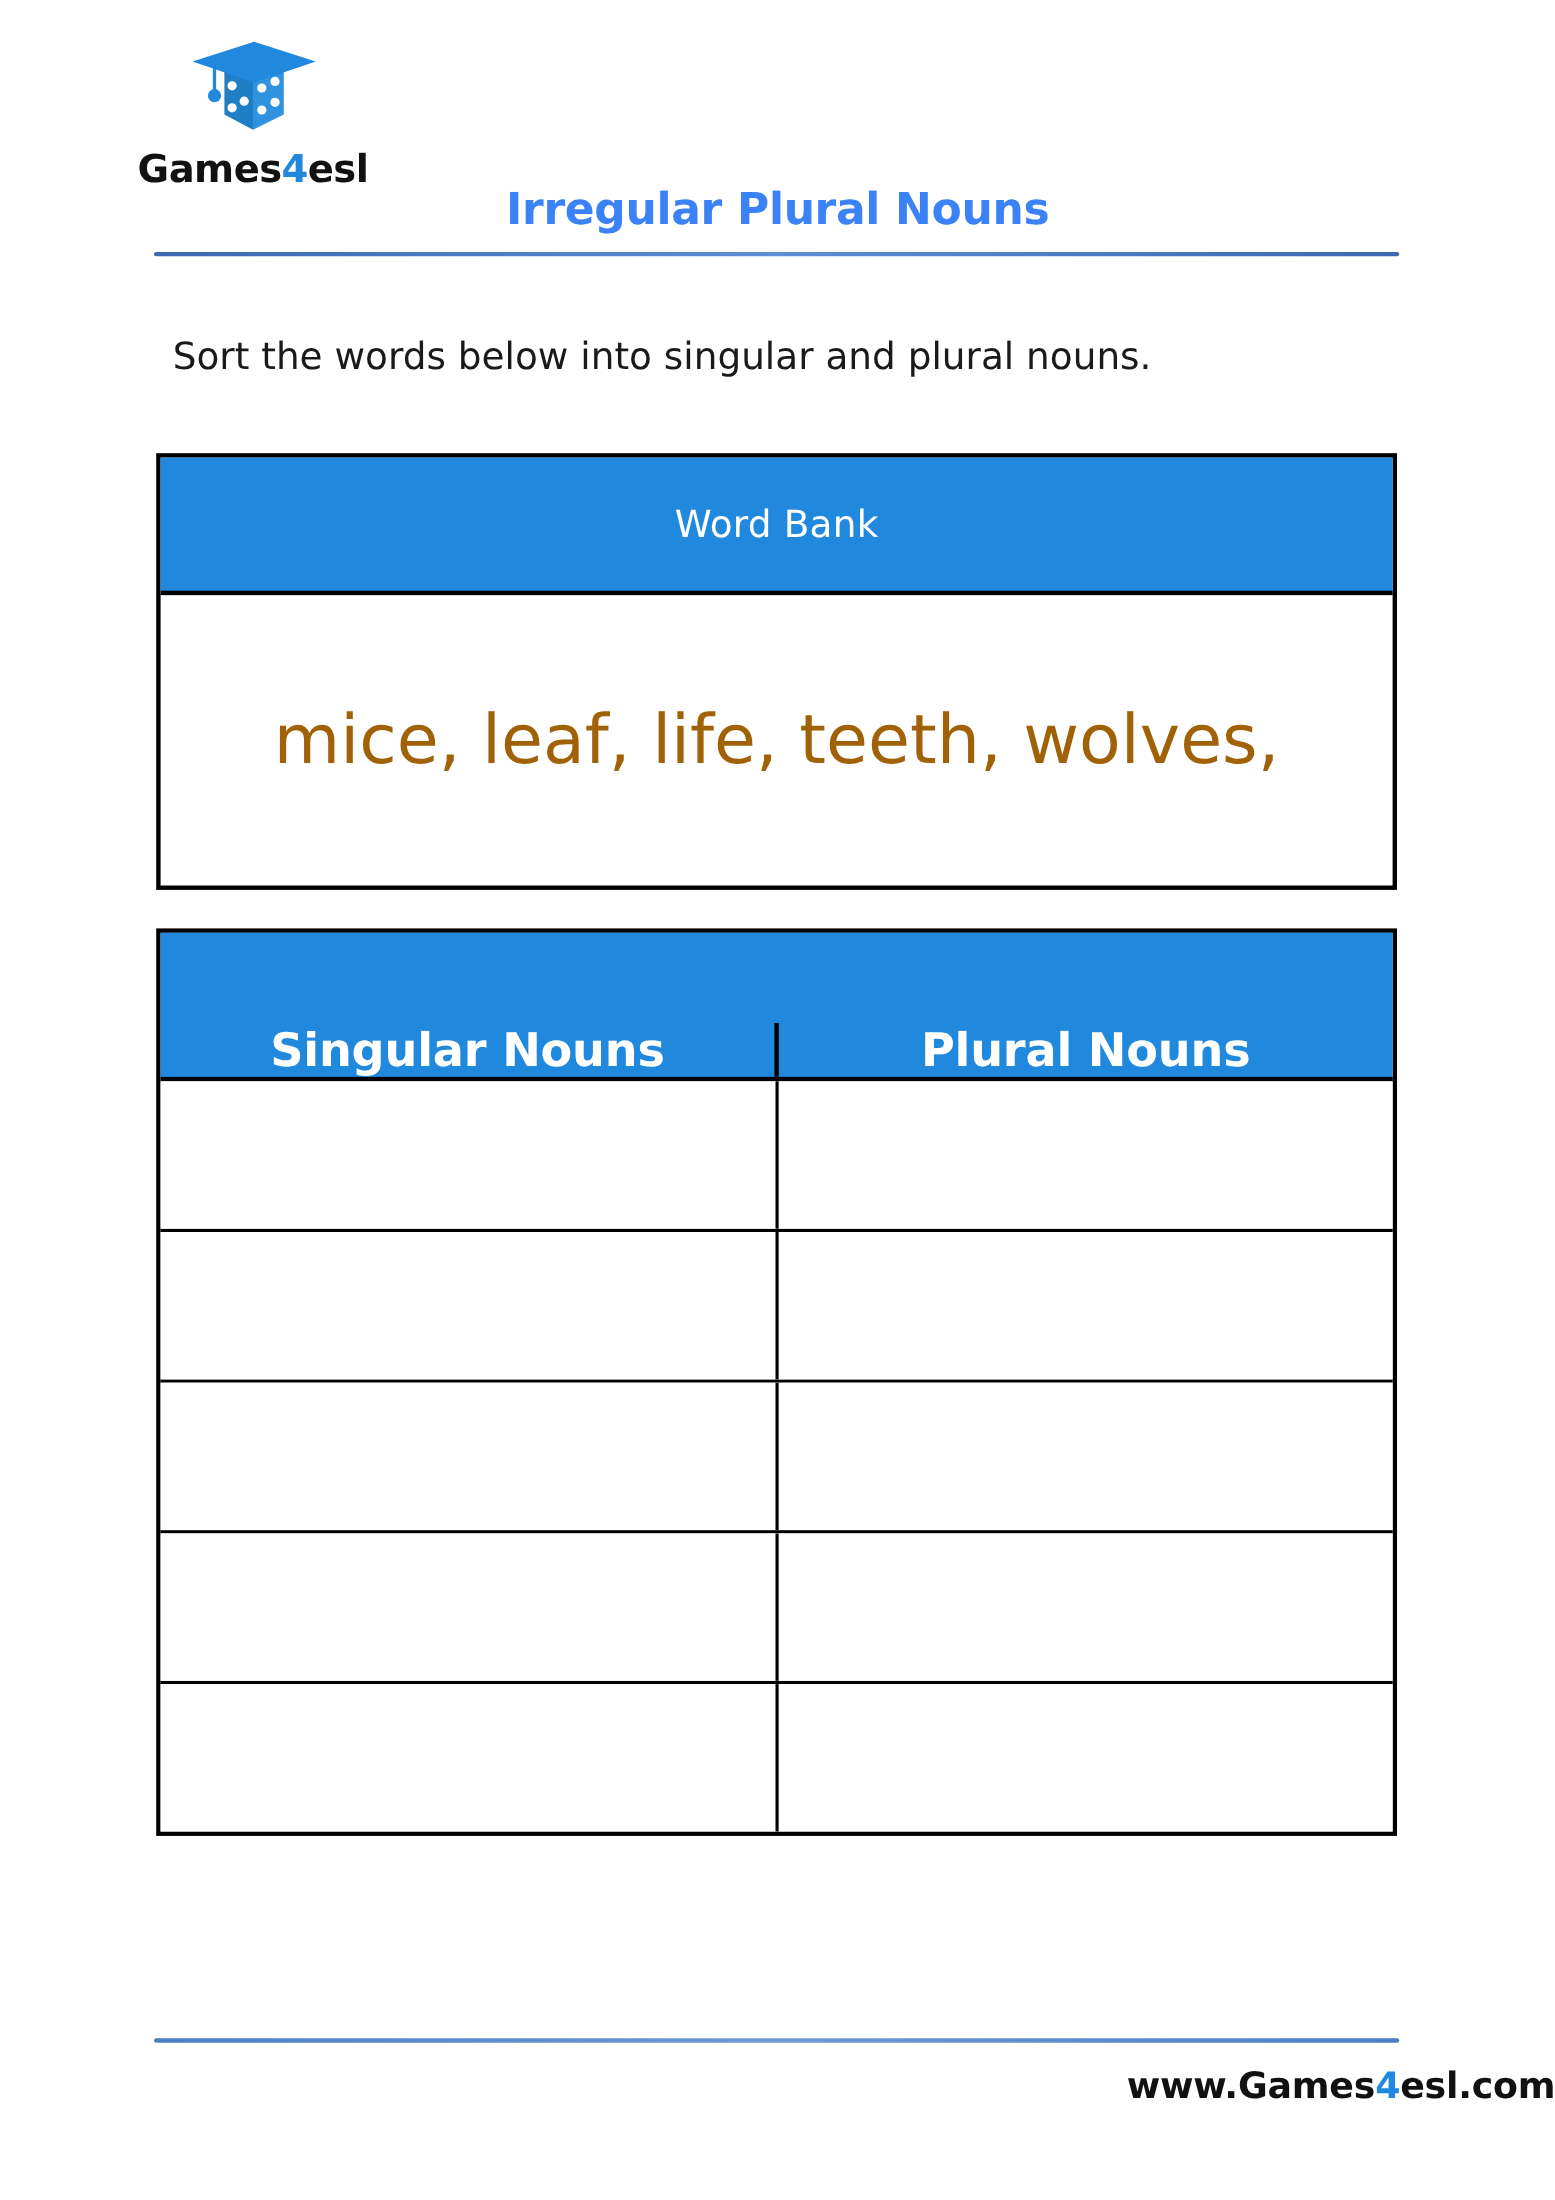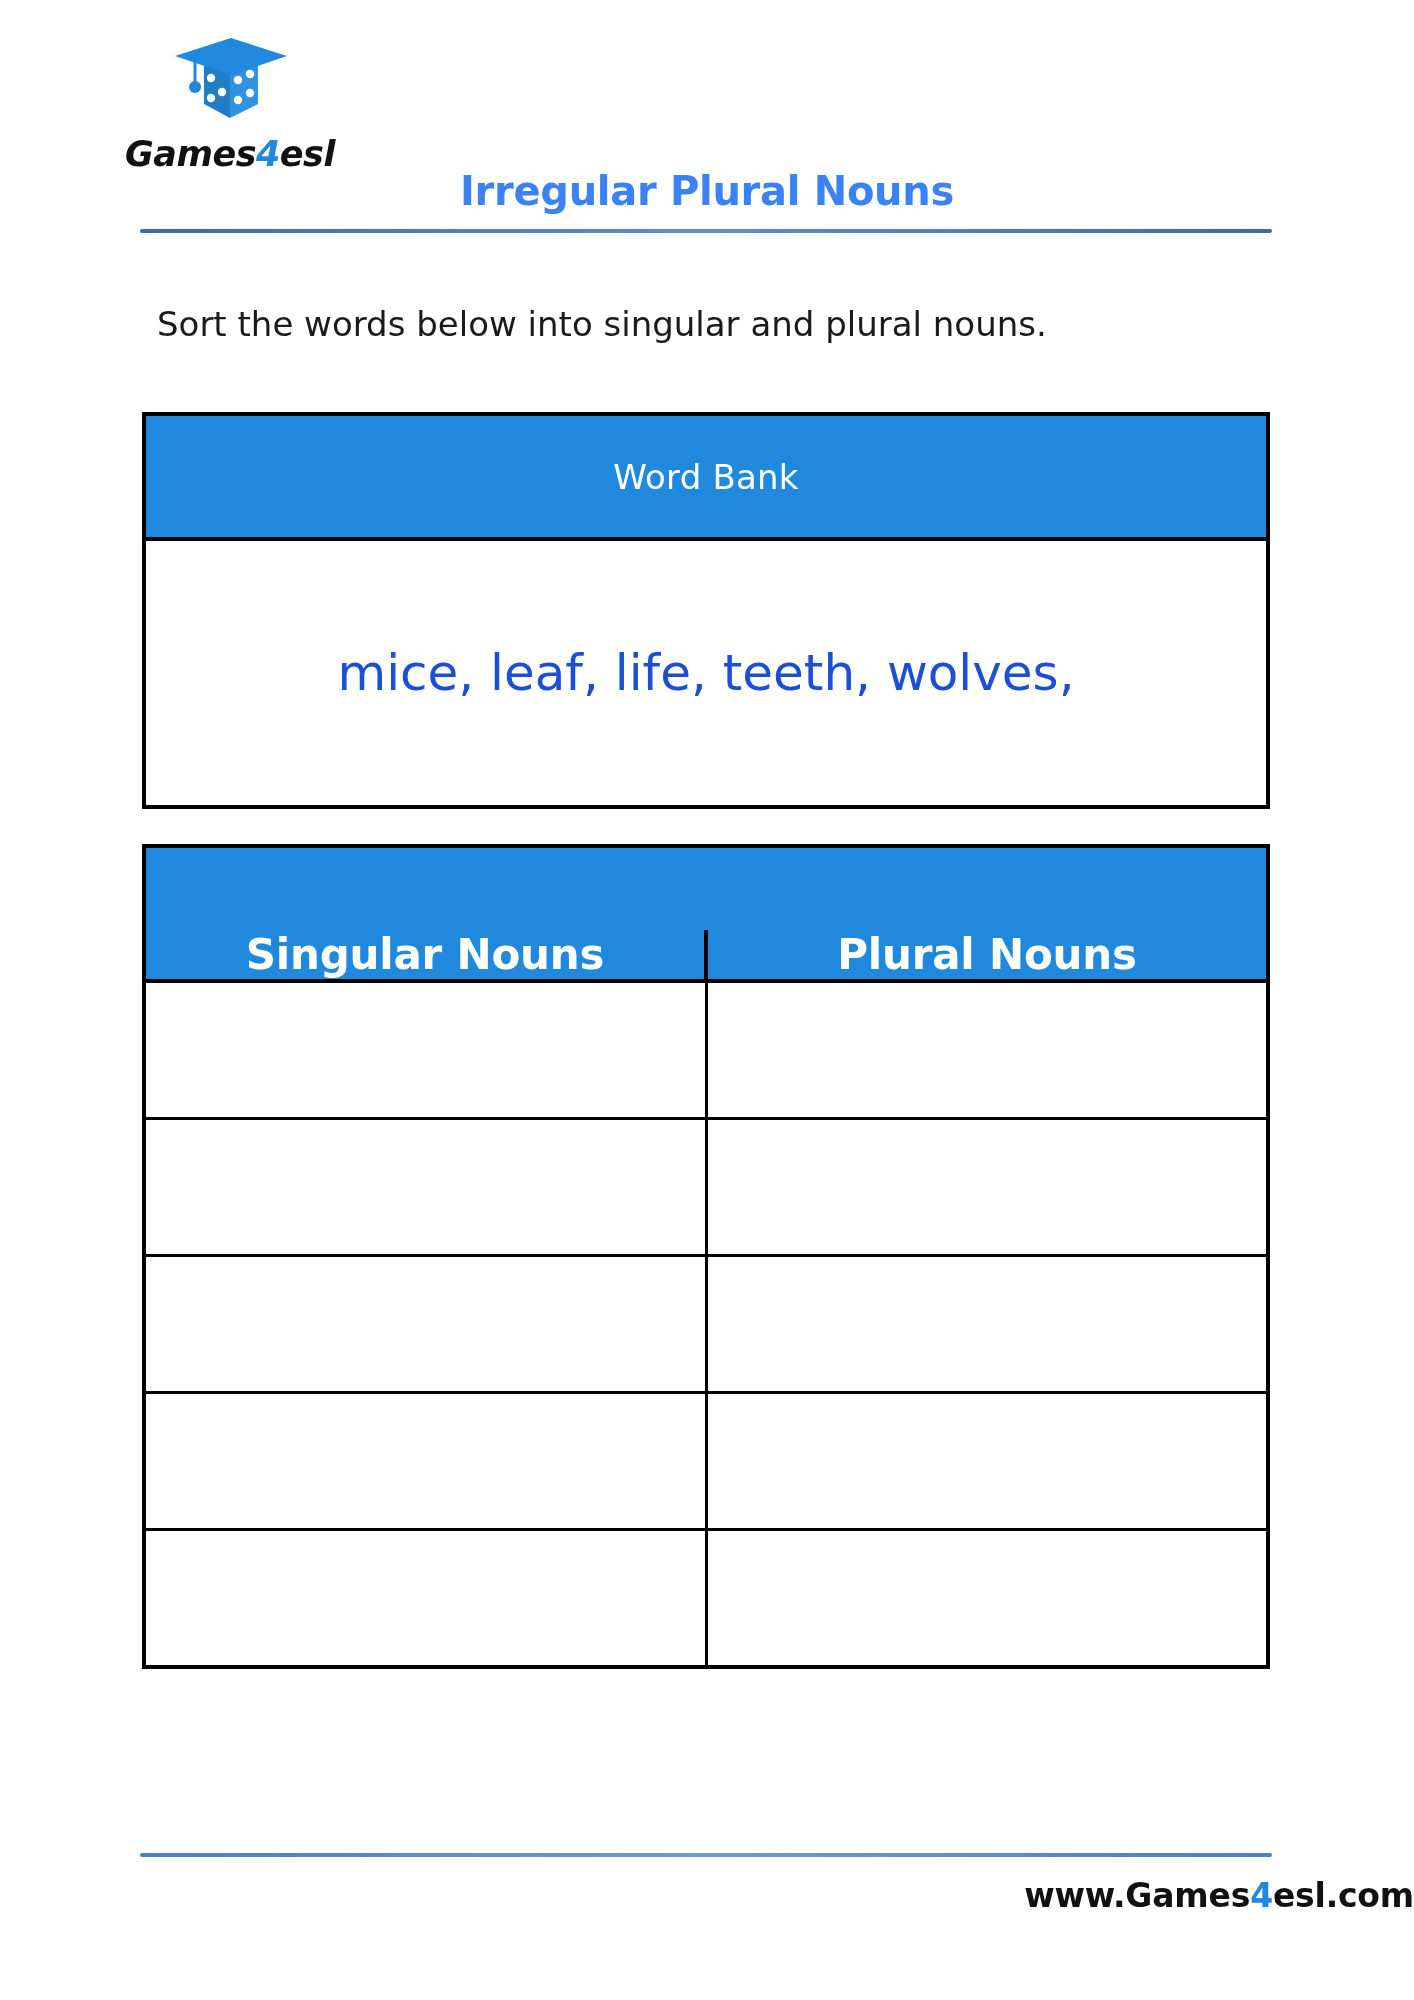--- a/index.html
+++ b/index.html
@@ -16,21 +16,20 @@
     color: #000;
   }
 
   
   #logo-block {
     position: absolute;
     left: 100px;
     top: 30px;
     width: 260px;
     text-align: center;
-    font-style: italic;
   }
   #logo-mark {
     width: 120px;
     height: 105px;
     margin: 0 auto;
     display: block;
   }
   #logo-wordmark {
     font-family: "DejaVu Sans", sans-serif;
     font-size: 35px;
@@ -107,23 +106,23 @@
     height: 264px;
     display: flex;
     flex-direction: column;
     align-items: center;
     justify-content: center;
     padding: 0 30px;
     box-sizing: border-box;
   }
   .wb-line {
     font-family: "DejaVu Sans", sans-serif;
-    font-size: 50px;
+    font-size: 62px;
     line-height: 1.68;
-    color: #1d4ed8;
+    color: #a16207;
     text-align: center;
     white-space: nowrap;
     font-weight: 400;
   }
 
   
   #sort-table {
     position: absolute;
     left: 142px;
     top: 844px;

